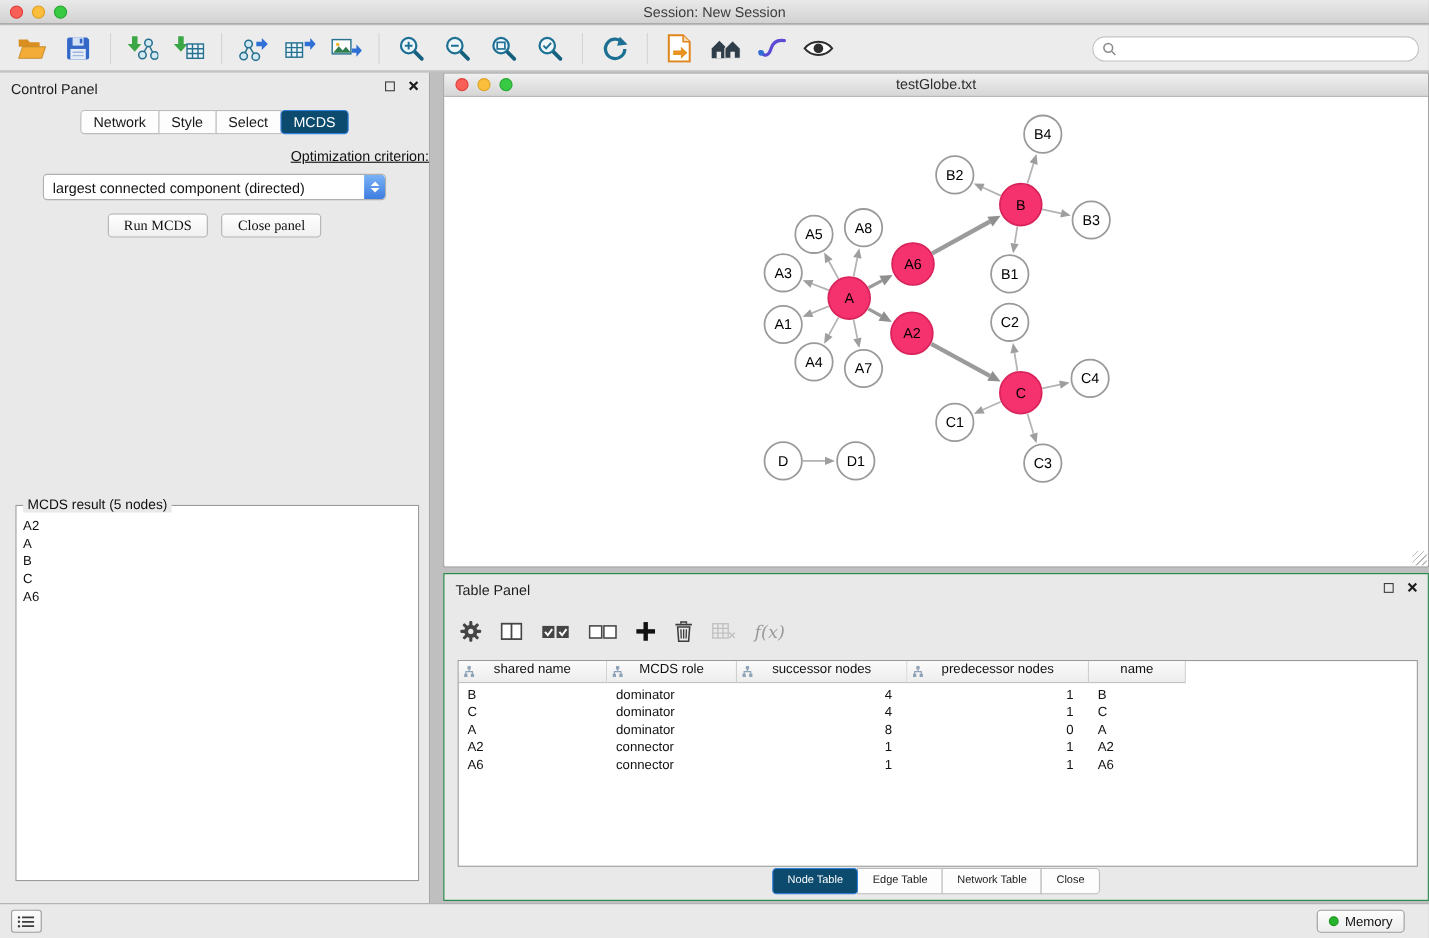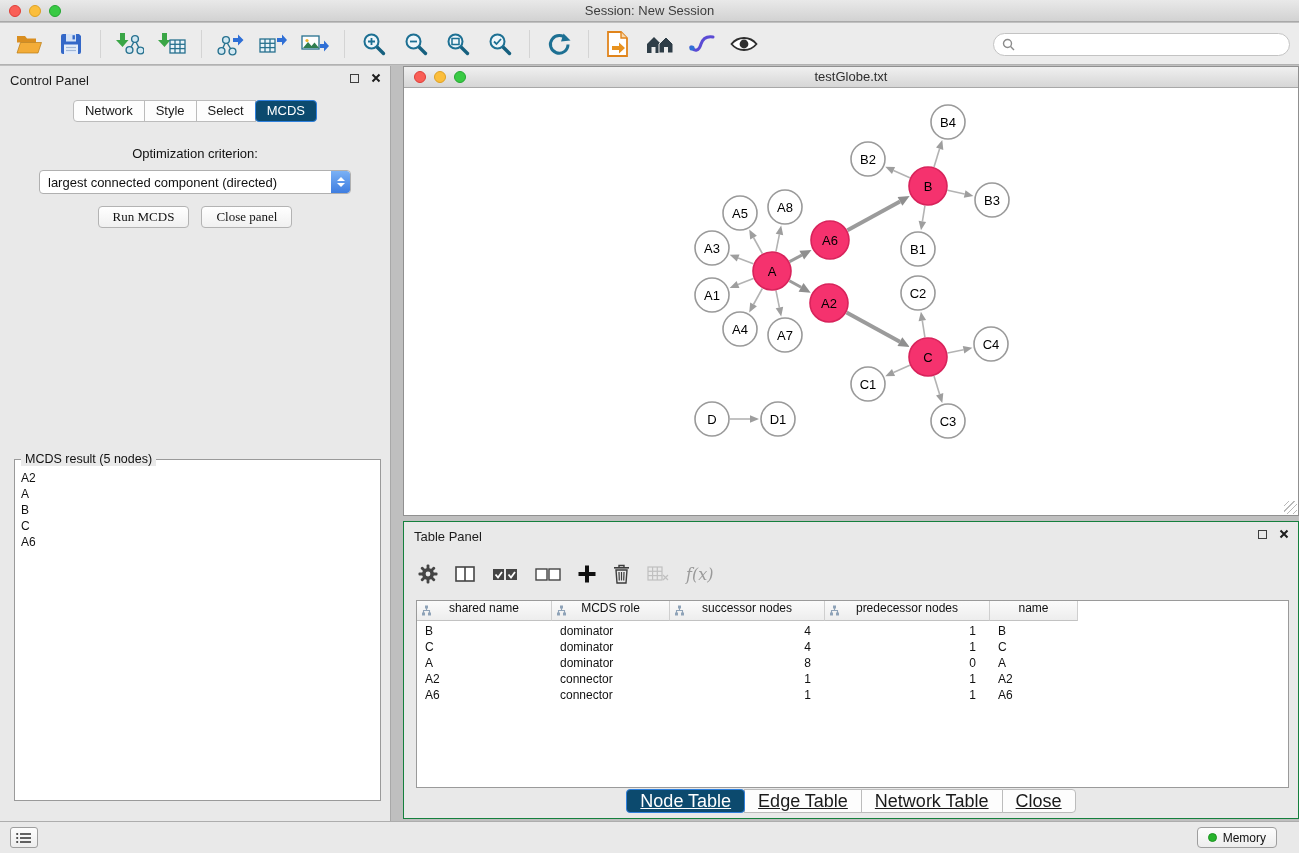--- a/index.html
+++ b/index.html
@@ -35,21 +35,21 @@
   .panel-ctrls { position:absolute; right:9px; top:7px; display:flex; gap:12px; align-items:center; }
   .float-btn { width:9px; height:9px; border:1.5px solid #3e3e3e; display:inline-block; background:transparent; }
   .icon-btn { border:none; background:transparent; display:flex; align-items:center; cursor:default; padding:0; }
 
   .seg-tabs { display:flex; justify-content:center; margin-top:6px; }
   .seg-tab { background:#fdfdfd; border:1px solid #bcbcbc; padding:2px 11px; font-size:13px; color:#1a1a1a; margin-left:-1px; line-height:16px; }
   .seg-tab:first-child { border-radius:4px 0 0 4px; margin-left:0; }
   .seg-tab:last-child { border-radius:0 4px 4px 0; }
   .seg-tab.active { background:#0c4a6e; border-color:#2f80dd; color:#fff; border-radius:4px; position:relative; z-index:1; }
 
-  .opt-label { text-align:center; font-size:13px; margin-top:24px; color:#111; }
+  .opt-label { text-align:right; font-size:13px; margin-top:12px; color:#111;text-decoration:underline; }
   .dropdown { width:312px; height:24px; margin:9px auto 0; background:#fff; border:1px solid #b0b0b0; border-radius:4px;
     display:flex; align-items:center; overflow:hidden; }
   .dd-text { flex:1; font-size:13px; padding-left:8px; color:#111; white-space:nowrap; }
   .dd-btn { width:19px; align-self:stretch; background:linear-gradient(#7ab1f5,#3e7de0); display:flex; flex-direction:column;
     align-items:center; justify-content:center; gap:2px; border-radius:0 3px 3px 0; }
   .arr-up { width:0; height:0; border-left:4px solid transparent; border-right:4px solid transparent; border-bottom:4px solid #fff; }
   .arr-down { width:0; height:0; border-left:4px solid transparent; border-right:4px solid transparent; border-top:4px solid #fff; }
   .btn-row { display:flex; justify-content:center; gap:12px; margin-top:12px; }
   .push-btn { background:linear-gradient(#ffffff,#f0f0f0); border:1px solid #b3b3b3; border-radius:4px; height:22px;
     padding:0 14px; font-size:13px; font-family:Liberation Serif, serif; color:#111; cursor:default; }
@@ -80,21 +80,21 @@
     background:linear-gradient(#fbfbfb,#ededed); border-right:1px solid #cfcfcf; border-bottom:1px solid #c2c2c2; }
   .th-icon { position:absolute; left:4px; top:4px; }
   .tr { display:flex; height:16px; align-items:center; }
   .td { font-size:12px; color:#111; padding:0 8px; white-space:nowrap; overflow:hidden; }
   .td.num { text-align:right; padding-right:14px; }
   .col0 { flex:0 0 135px; width:135px; } .col1 { flex:0 0 118px; width:118px; }
   .col2 { flex:0 0 155px; width:155px; } .col3 { flex:0 0 165px; width:165px; }
   .col4 { flex:0 0 88px; width:88px; }
   .tbody { padding-top:2px; }
   .tp-tabs { position:absolute; left:0; right:0; bottom:5px; display:flex; justify-content:center; }
-  .tp-tabs .seg-tab { font-size:18px; padding:3px 13px;text-decoration:underline; }
+  .tp-tabs .seg-tab { font-size:10px; padding:3px 13px; }
 
   
   .statusbar { position:absolute; left:0; top:821px; width:100%; height:32px; background:#e9e9e9; border-top:1px solid #adadad; }
   .status-left { position:absolute; left:10px; top:5px; width:28px; height:21px; border:1px solid #9e9e9e; border-radius:3px;
     background:linear-gradient(#fdfdfd,#ededed); display:flex; align-items:center; justify-content:center; cursor:default; }
   .memory-btn { position:absolute; right:22px; top:5px; height:21px; border:1px solid #9e9e9e; border-radius:4px;
     background:linear-gradient(#fdfdfd,#ededed); display:flex; align-items:center; gap:6px; padding:0 10px;
     font-size:12px; color:#111; cursor:default; }
   .mem-dot { width:9px; height:9px; border-radius:50%; background:#27b42c; border:1px solid #1d9422; }
 </style>

